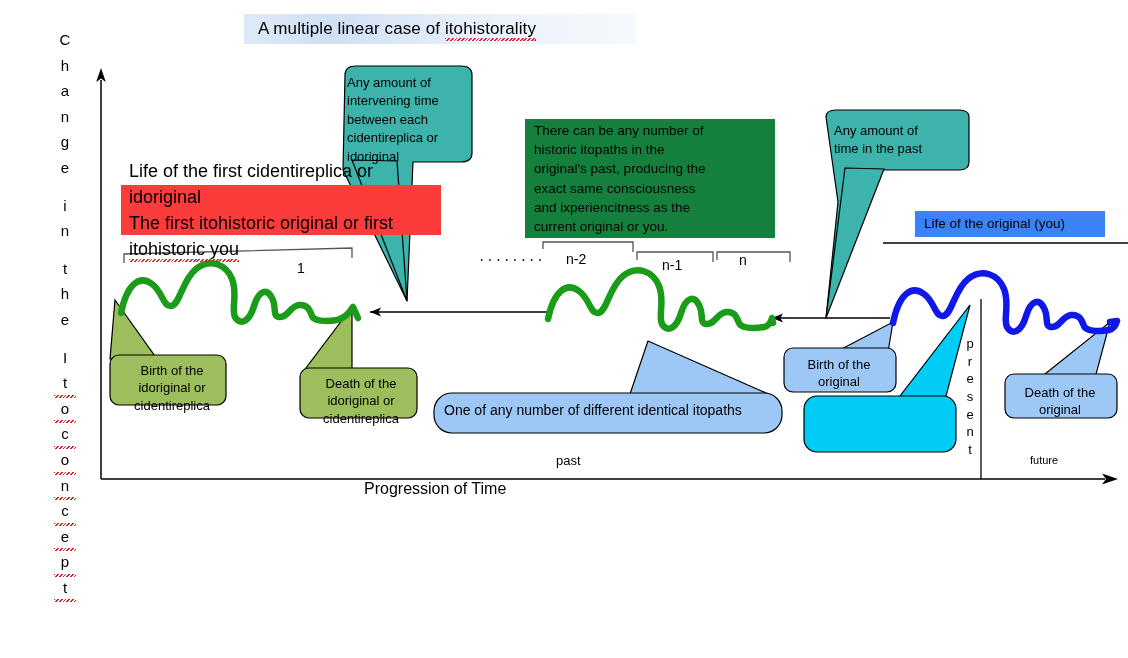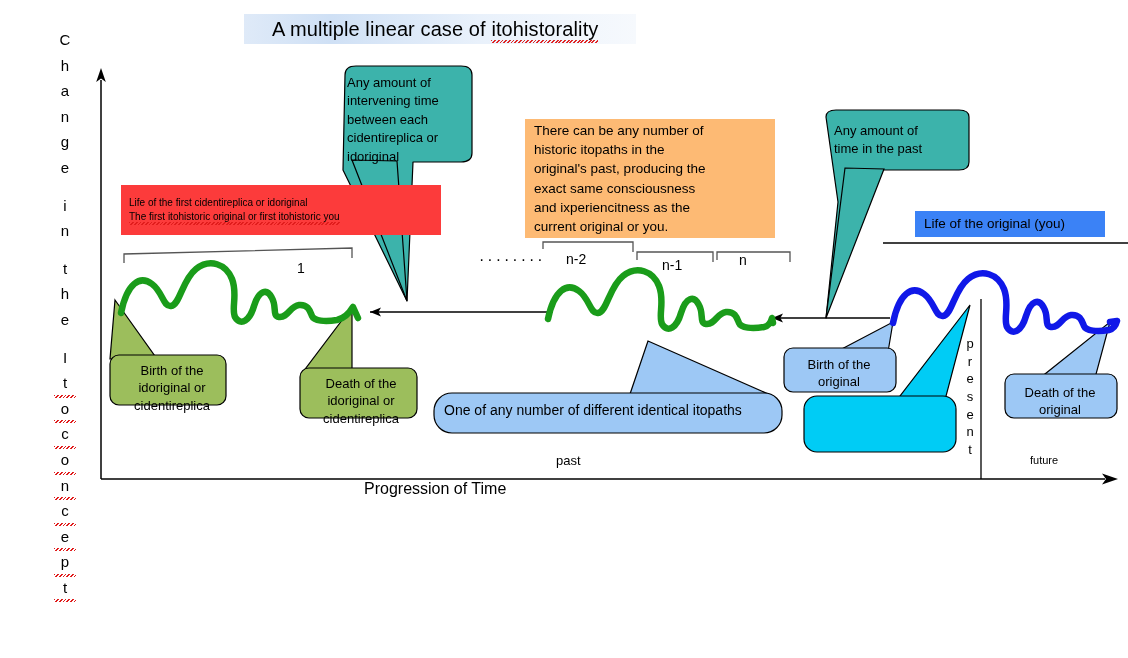--- a/index.html
+++ b/index.html
@@ -7,39 +7,39 @@
        font-family:"Liberation Sans",sans-serif;color:#000;}
   #stage{position:absolute;left:0;top:0;width:1128px;height:658px;}
   #svgroot{position:absolute;left:0;top:0;width:1128px;height:658px;}
 
   .abs{position:absolute;}
 
   
   #title-banner{left:244px;top:14px;width:392px;height:30px;
      background:linear-gradient(to right,#dfeaf8 0%,#cfe0f5 22%,#e9f1fb 60%,#f6f9fd 100%);
      display:flex;align-items:center;}
-  #title-text{font-size:20px;padding-left:28px;letter-spacing:.1px;white-space:nowrap;}
+  #title-text{font-size:17px;padding-left:14px;letter-spacing:.1px;white-space:nowrap;}
   .squig{text-decoration:none;position:relative;}
   .squig::after{content:"";position:absolute;left:0;right:0;bottom:-3px;height:3px;
      background-image:repeating-linear-gradient(135deg,#e01b1b 0 1.3px,transparent 1.3px 2.6px);
      opacity:.95;}
 
   
   #y-caption{left:52px;top:32px;width:26px;text-align:center;font-size:15px;line-height:1.0;}
   #y-caption .ch{display:block;height:25.6px;}
   #y-caption .gap{display:block;height:12px;}
   #y-caption .u{position:relative;}
   #y-caption .u::after{content:"";position:absolute;left:2px;right:2px;bottom:3px;height:3px;
      background-image:repeating-linear-gradient(135deg,#e01b1b 0 1.3px,transparent 1.3px 2.6px);}
 
   
   .flatbox{box-sizing:border-box;display:flex;flex-direction:column;justify-content:center;}
   #red-box{left:121px;top:185px;width:320px;height:50px;background:#fc3b3b;
-     font-size:10px;line-height:1.45;padding:3px 8px;}
-  #green-box{left:525px;top:119px;width:250px;height:119px;background:#fdba74;
+     font-size:18px;line-height:1.45;padding:3px 8px;}
+  #green-box{left:525px;top:119px;width:250px;height:119px;background:#15803d;
      font-size:13.5px;line-height:1.42;padding:6px 9px;}
   #yellow-box{left:915px;top:211px;width:190px;height:26px;background:#3b82f6;
      font-size:13.5px;line-height:1.3;padding:2px 9px;}
 
   
   .bnum{font-size:14px;}
   #num-1{left:297px;top:260px;}
   #num-n2{left:546px;top:251px;margin-left:20px;}
   #num-n1{left:662px;top:257px;}
   #num-n{left:739px;top:252px;}

